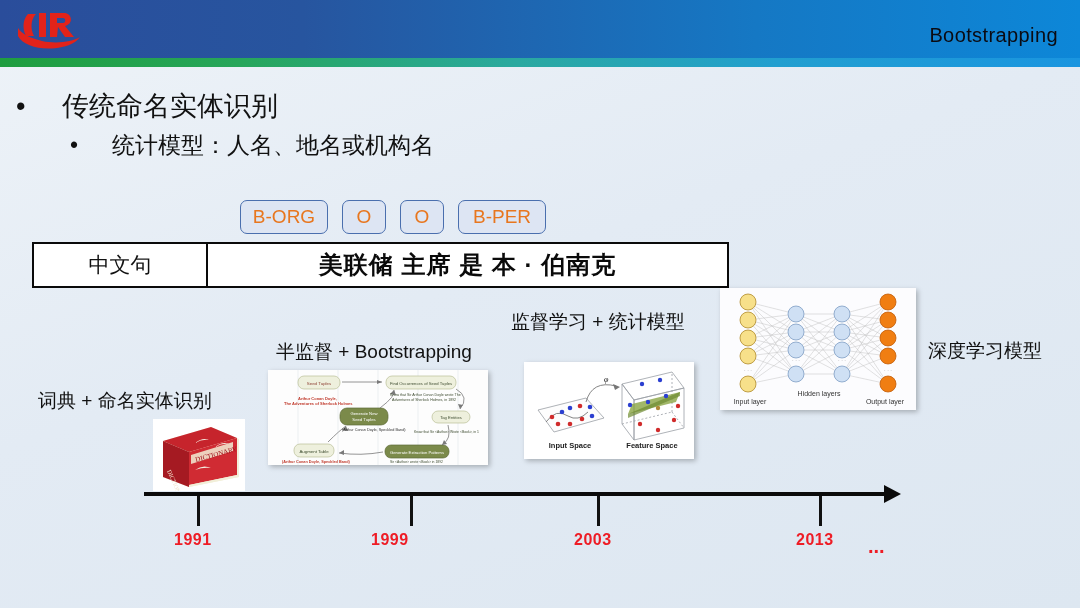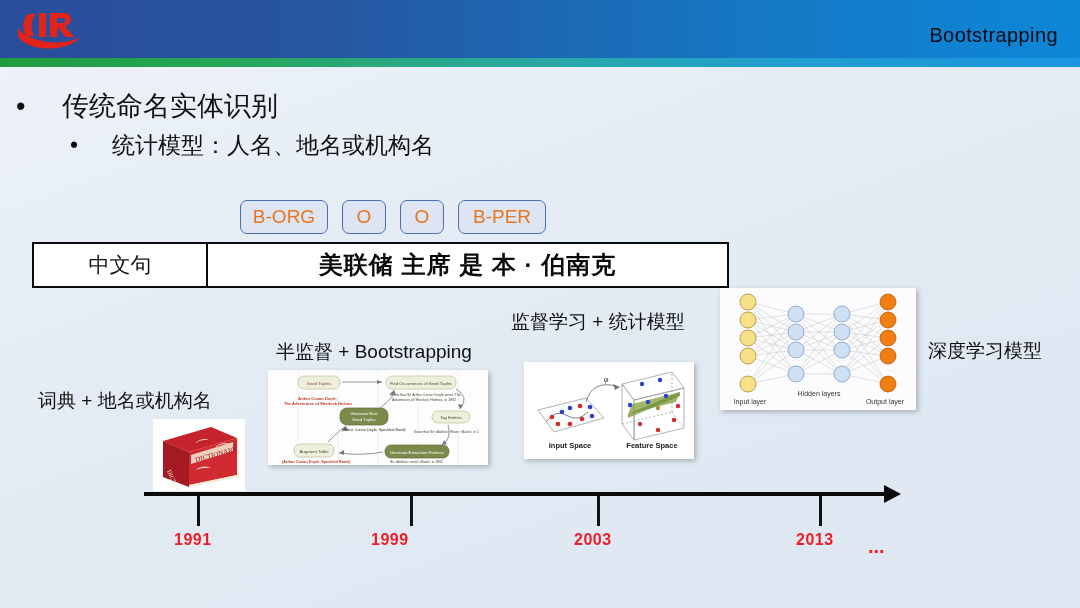--- a/index.html
+++ b/index.html
@@ -218,21 +218,21 @@
     <div class="tag w-narrow">O</div>
     <div class="tag w-narrow">O</div>
     <div class="tag w-wide">B-PER</div>
   </div>
 
   <div class="sent-table">
     <div class="sent-label">中文句</div>
     <div class="sent-body">美联储 主席 是 本 · 伯南克</div>
   </div>
 
-  <div class="cap cap-dict">词典 + 地名或机构名</div>
+  <div class="cap cap-dict">词典 + 命名实体识别</div>
   <div class="cap cap-boot">半监督 + Bootstrapping</div>
   <div class="cap cap-sup">监督学习 + 统计模型</div>
   <div class="cap cap-dl">深度学习模型</div>
 
   <div class="frame frame-dict">
     <svg class="book-wrap" viewBox="0 0 92 72">
       <rect x="0" y="0" width="92" height="72" fill="#ffffff"></rect>
       <g transform="translate(6,6)">
         <path d="M4 16 L52 2 L80 14 L80 52 L30 62 L4 52 Z" fill="#f2efd9"></path>
         <path d="M4 16 L52 2 L78 13 L30 27 Z" fill="#c6242c"></path>

